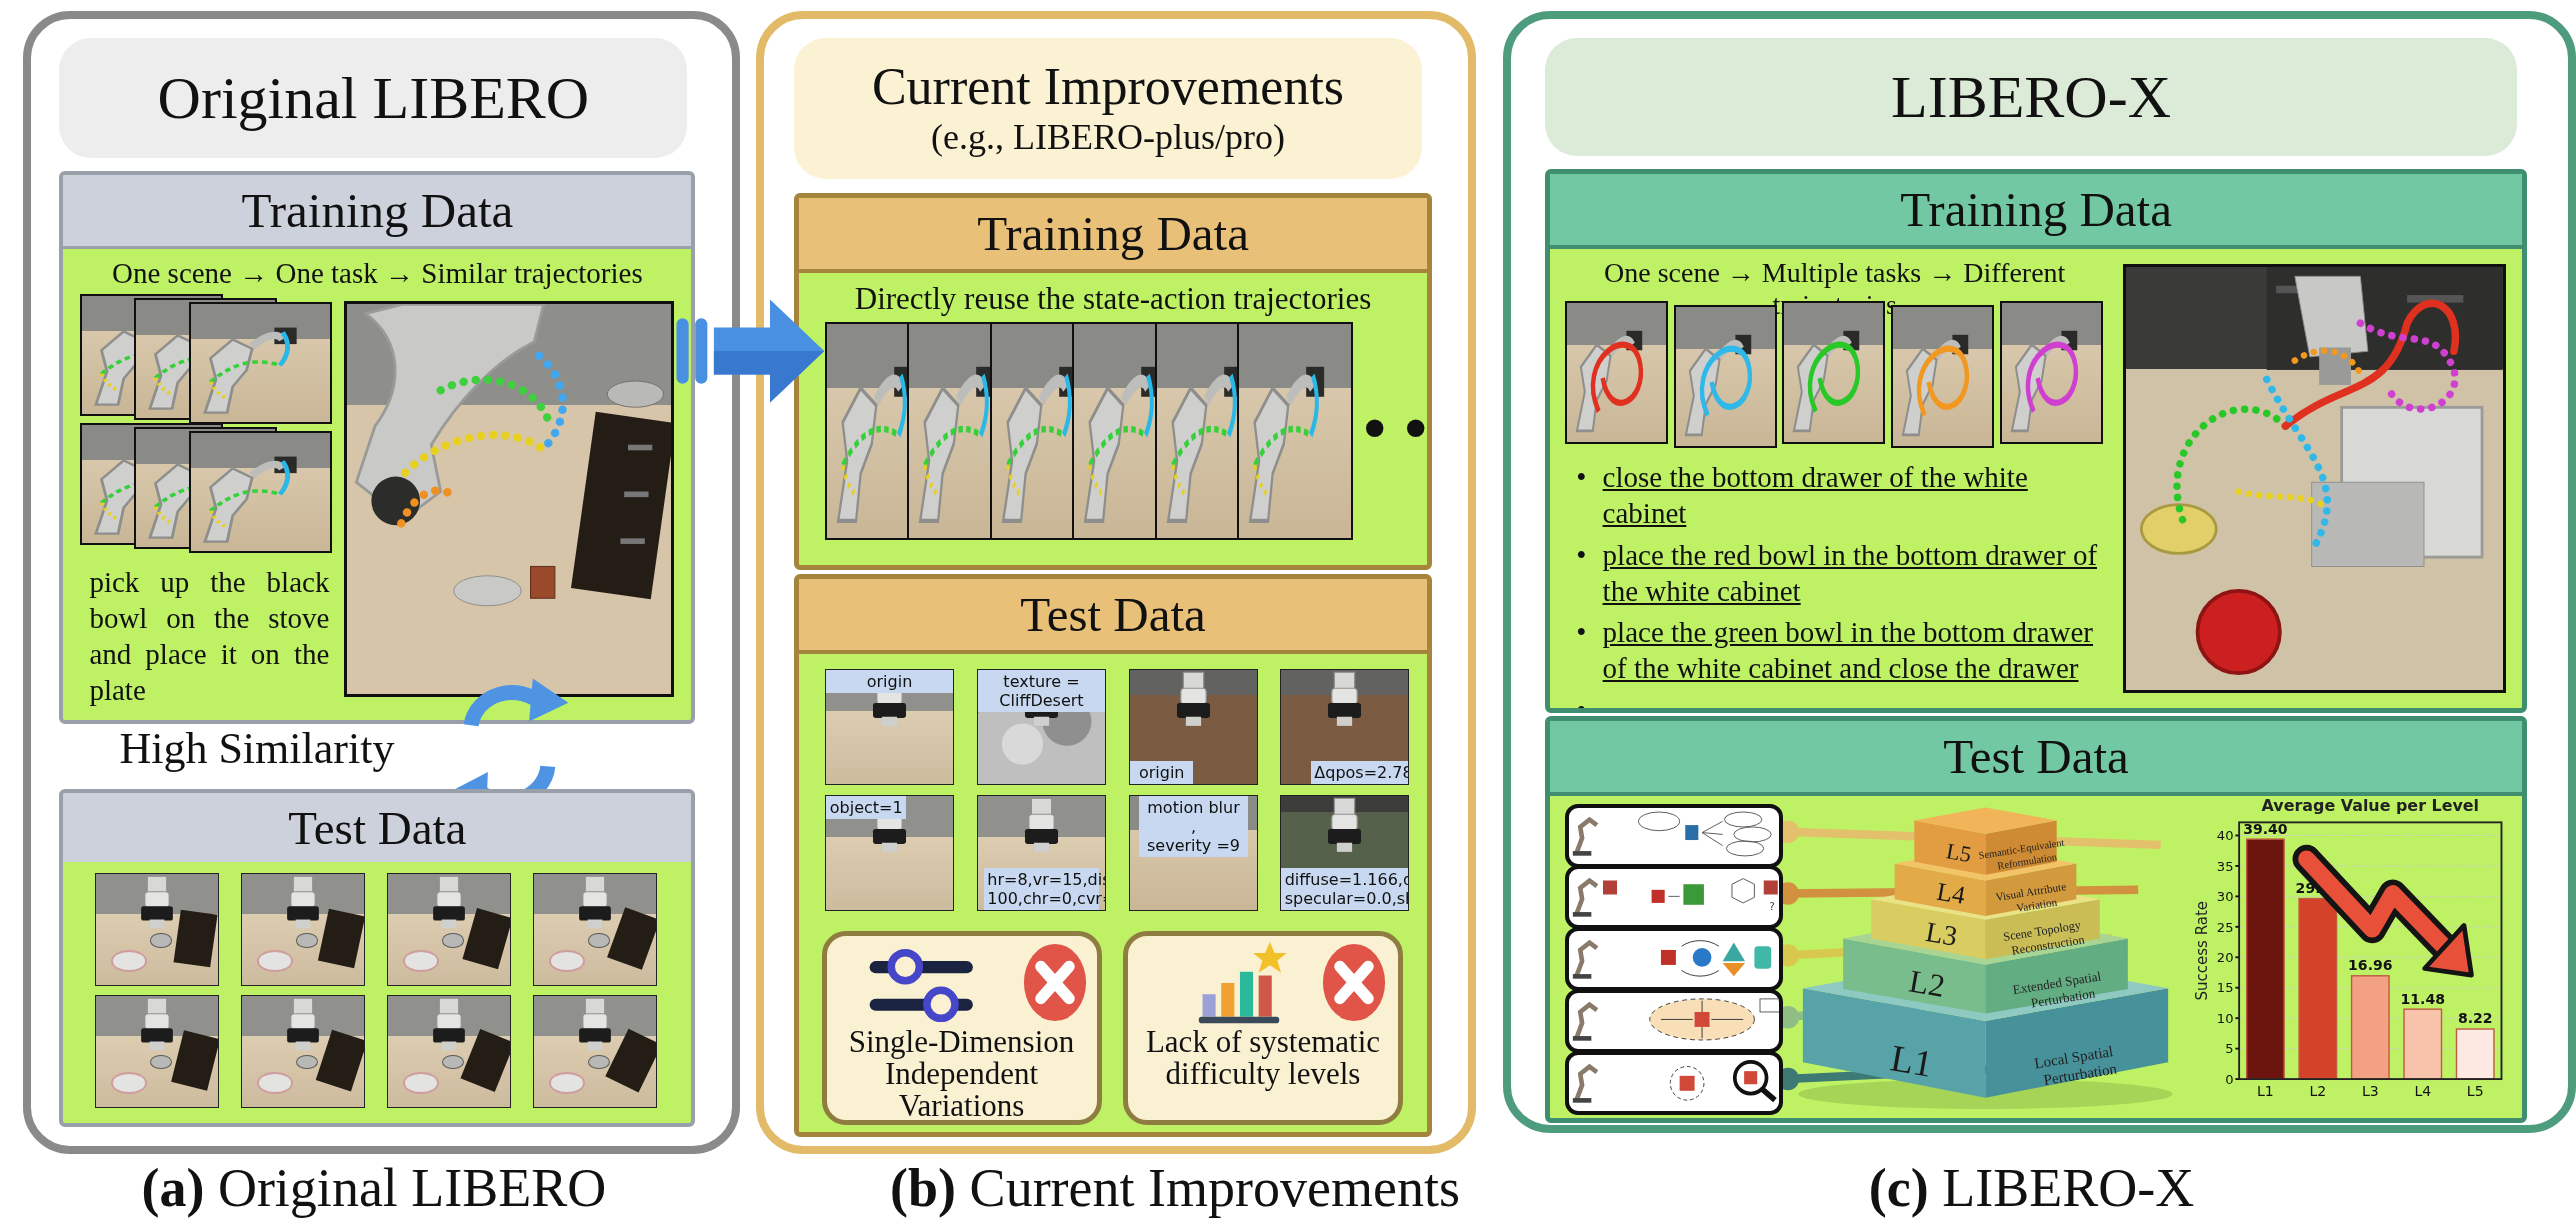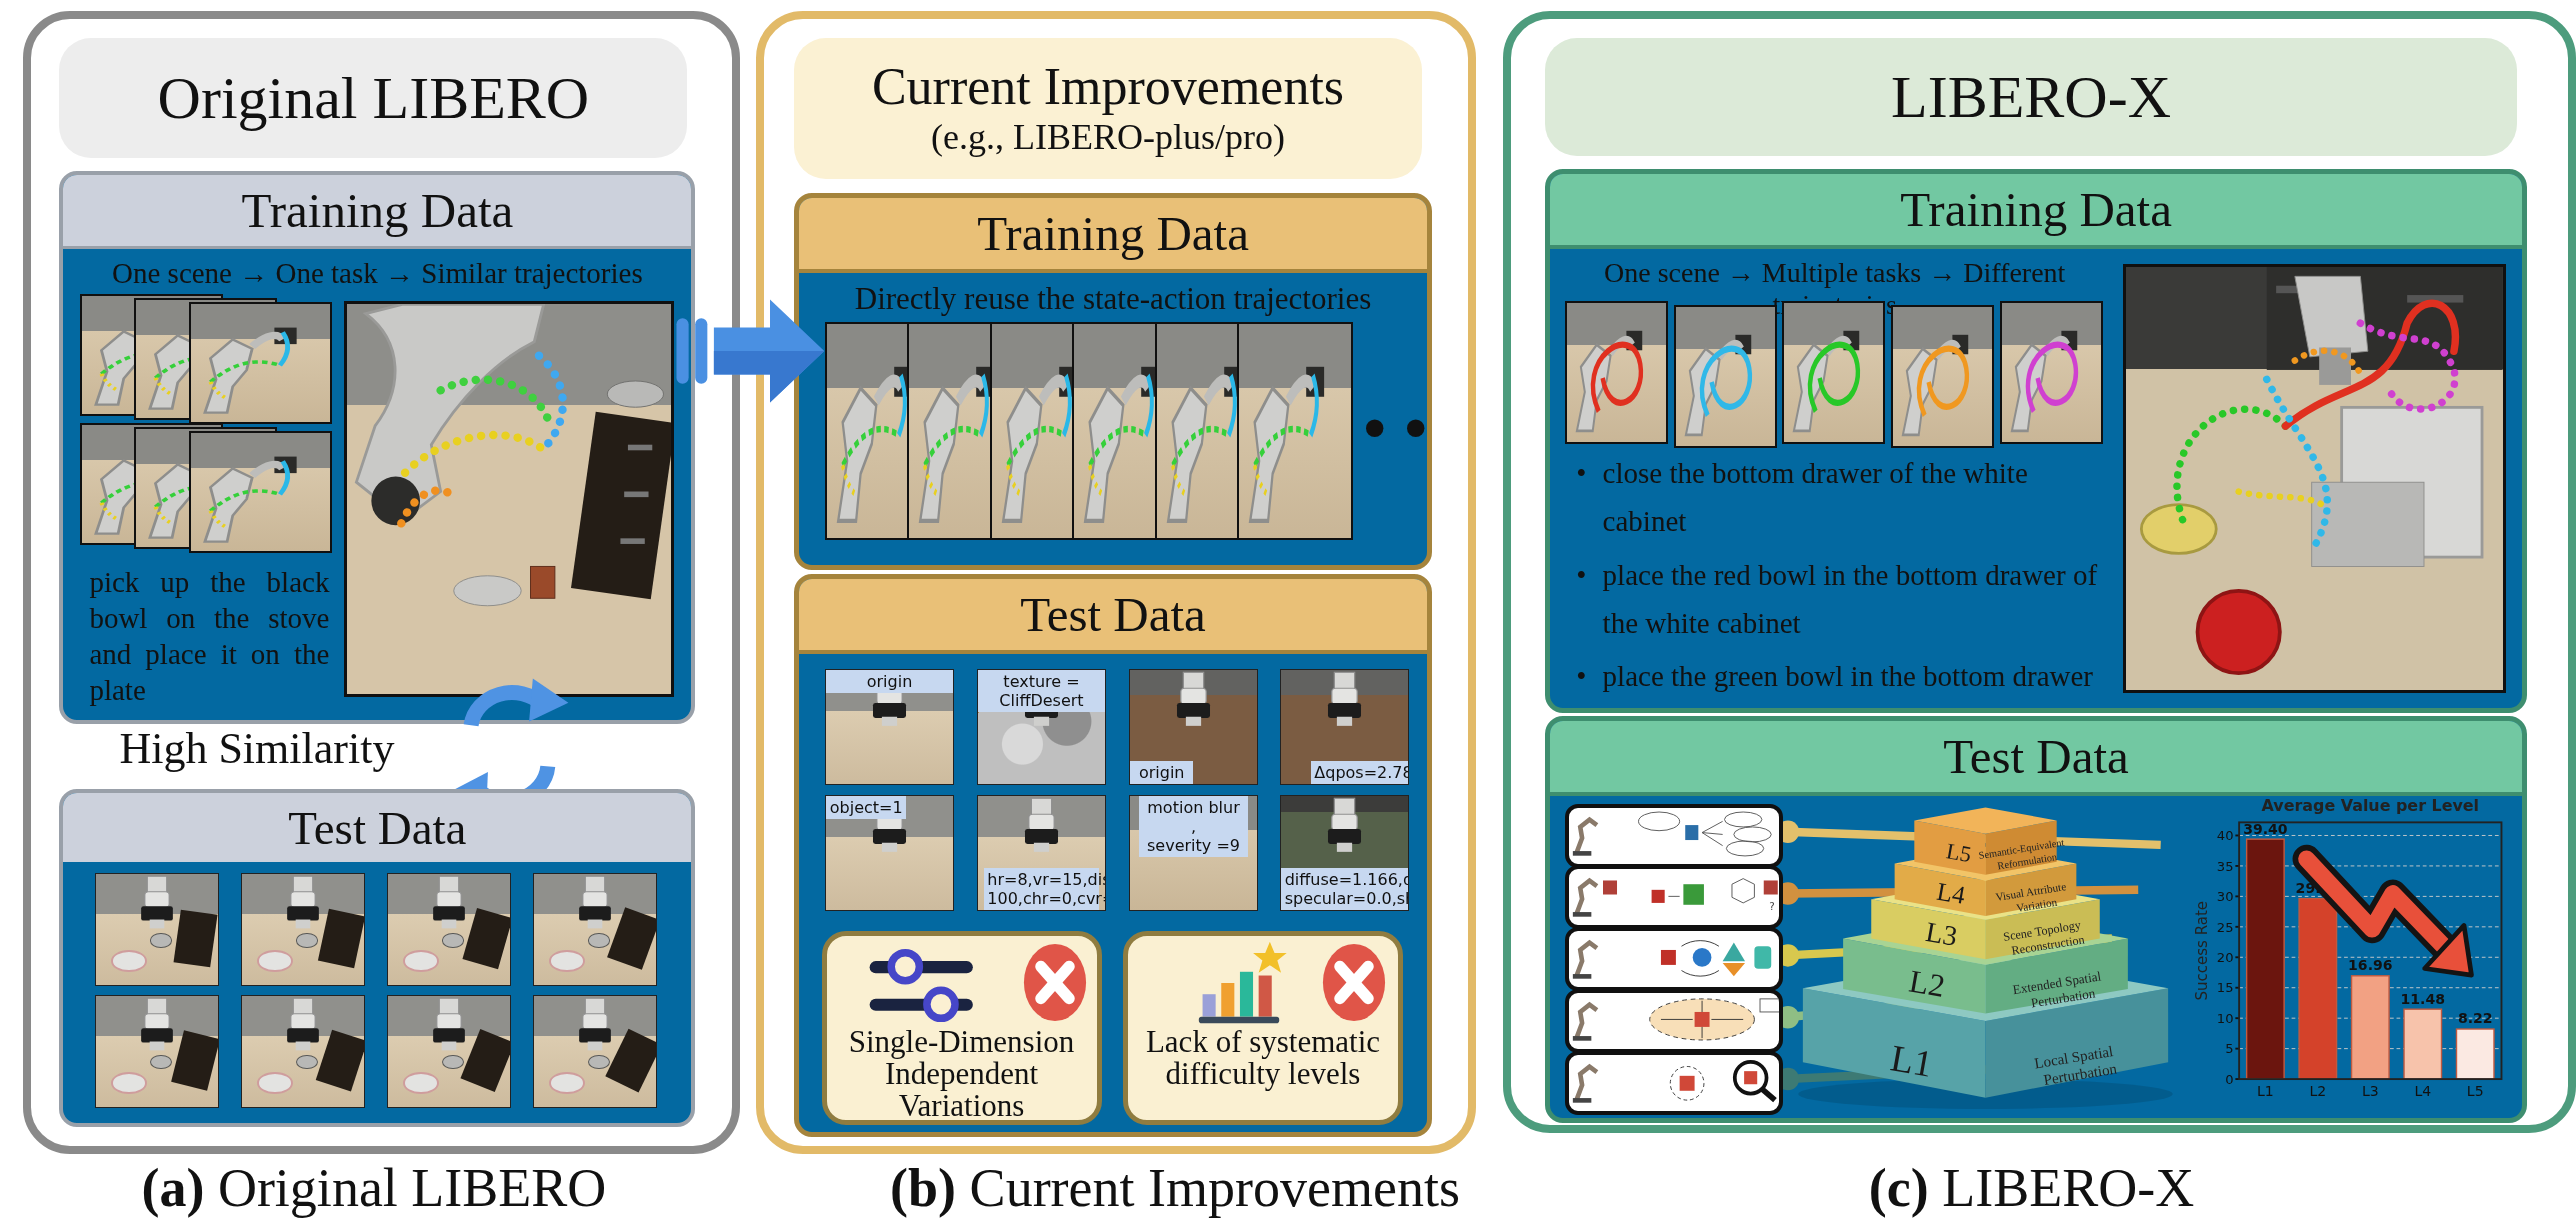--- a/index.html
+++ b/index.html
@@ -1,20 +1,20 @@
 <!DOCTYPE html>
 <html style="font-size:15px"><head>
 <meta charset="utf-8">
 <style>
   html,body{margin:0;padding:0;background:#ffffff;}
   .fig{position:relative;width:2576px;height:1223px;background:#fff;font-family:"Liberation Serif",serif;color:#111;overflow:hidden;}
   .abs{position:absolute;}
   .panel{position:absolute;background:#fff;border-radius:47px;}
   .pill{position:absolute;border-radius:32px;display:flex;flex-direction:column;align-items:center;justify-content:center;text-align:center;}
-  .databox{position:absolute;border-radius:18px;overflow:hidden;background:#0369a1;}
+  .databox{position:absolute;border-radius:6px;overflow:hidden;background:#bef264;}
   .databox .hdr{display:flex;align-items:center;justify-content:center;font-size:49px;}
   .databox .bdy{position:relative;}
   
   .panel-a{left:23.4px;top:11.2px;width:701px;height:1127px;border:8.4px solid #8a8a8a;}
   .a-title{left:28px;top:19px;width:628px;height:120px;background:#ededed;font-size:60px;}
   .a-train{left:28px;top:152px;width:628px;height:545px;border:4.7px solid #99a0a9;}
   .a-train .hdr{height:71px;background:#ccd1dc;border-bottom:3.7px solid #99a0a9;}
   .a-test{left:28px;top:770px;width:628px;height:330px;border:4.7px solid #99a0a9;}
   .a-test .hdr{height:69px;background:#ccd1dc;font-size:47px;}
   .tagline{position:absolute;left:0;right:0;top:7.5px;text-align:center;font-size:29px;}
@@ -47,21 +47,21 @@
   .chip{position:absolute;background:#c7d8f0;color:#101010;font-family:"DejaVu Sans",sans-serif;font-size:16px;line-height:19px;text-align:center;white-space:pre-line;padding:1.9px 3.7px;}
   .issuebox{position:absolute;top:277px;height:184px;border:5.6px solid #8f7c40;border-radius:24px;background:#faf0d2;}
   .issuebox .itext{position:absolute;left:7.5px;right:7.5px;top:90px;text-align:center;font-size:31px;line-height:32px;}
   
   .panel-c{left:1503px;top:11.2px;width:1057px;height:1106px;border:8.4px solid #4d9c7d;}
   .c-title{left:34px;top:19px;width:972px;height:118px;background:#dcead8;font-size:60px;}
   .c-train{left:34px;top:150px;width:972px;height:534px;border:5.6px solid #3e8e6f;}
   .c-train .hdr{height:71px;background:#72c8a2;border-bottom:4.7px solid #3e8e6f;}
   .c-train .tagline{font-size:28px;left:3.7px;width:562px;right:auto;}
   .c-bigimg{position:absolute;left:573px;top:15px;width:377px;height:423px;border:3.7px solid #101010;background:linear-gradient(180deg,#3a3a38 0 24%,#d0c2a6 24% 100%);overflow:hidden;}
-  .c-bullets{position:absolute;left:20.6px;top:200px;width:541px;font-size:29px;line-height:48px;}
+  .c-bullets{position:absolute;left:20.6px;top:210px;width:541px;font-size:29px;line-height:36px;text-decoration:underline;}
   .c-bullets .bi{position:relative;padding-left:32px;margin-bottom:5.6px;}
   .c-bullets .bi:before{content:"•";position:absolute;left:5.6px;}
   .c-test{left:34px;top:697px;width:972px;height:397px;border:5.6px solid #3e8e6f;}
   .c-test .hdr{height:71px;background:#72c8a2;border-bottom:4.7px solid #3e8e6f;}
   .tbox{position:absolute;left:15px;width:210px;height:56px;border:4.7px solid #101010;border-radius:13px;background:#fff;overflow:hidden;}
   
   .caption{position:absolute;top:1157px;text-align:center;font-size:54px;}
   .caption .tag{font-weight:bold;}
   svg{display:block;}
   .svgabs{position:absolute;}

